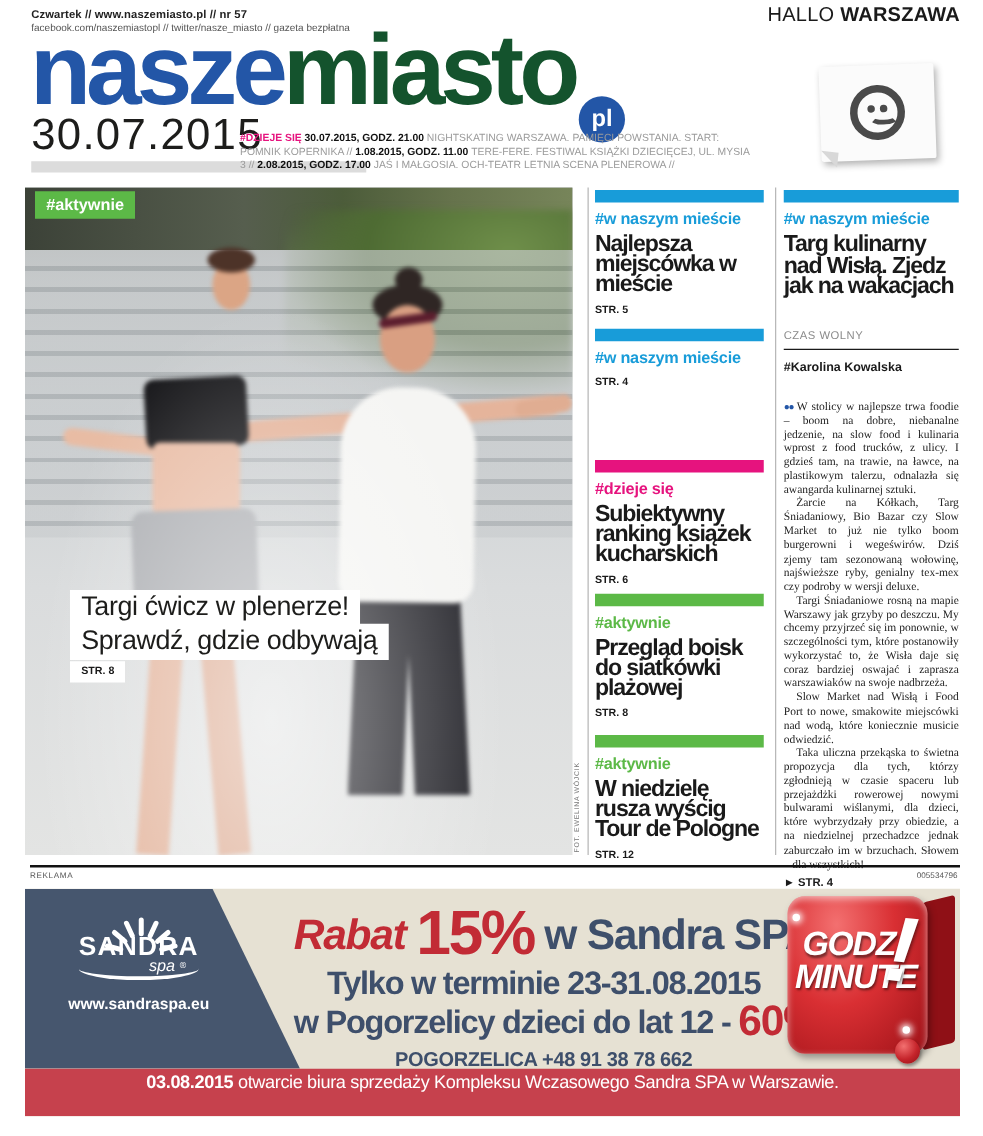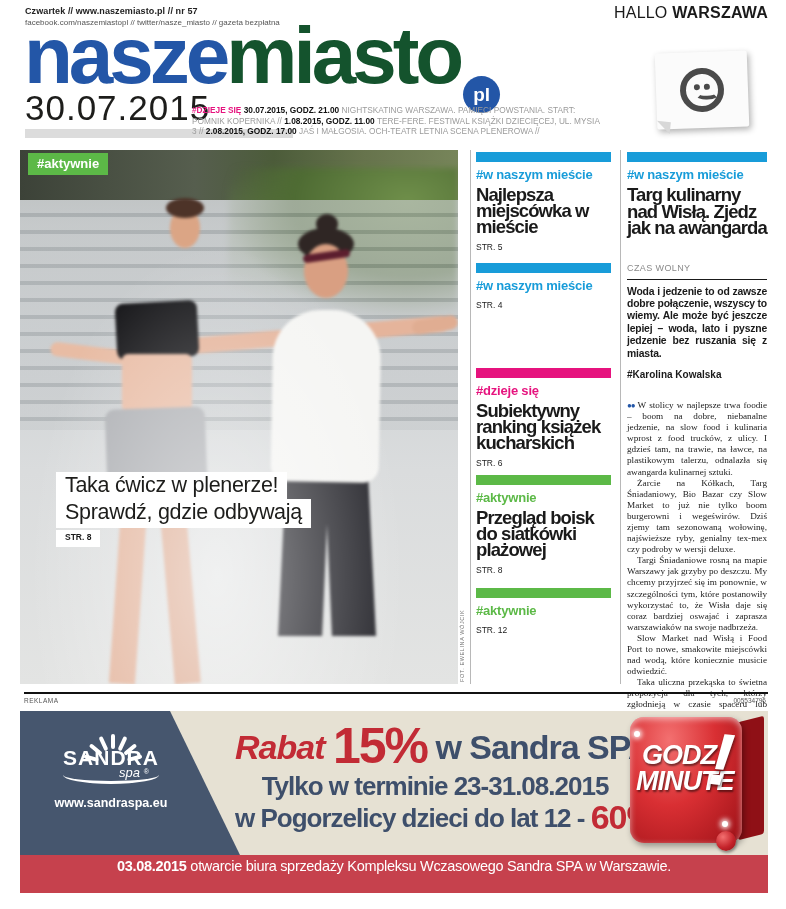--- a/index.html
+++ b/index.html
@@ -73,21 +73,21 @@
 
   
   .vrule { position:absolute; top:150px; height:534px; width:1px; background:#b8b8b8; }
   .vr1 { left:470px; } .vr2 { left:620px; }
 
   
   .story { position:absolute; left:476px; width:135px; }
   .story .bar { height:10px; margin-bottom:5px; }
   .story .tag { font-size:13px; font-weight:700; letter-spacing:-.2px; margin-bottom:5px; }
   .story .title { font-size:18.5px; font-weight:700; line-height:16px; letter-spacing:-.9px; color:#1a1a1a; }
-  .story .page { font-size:8.5px; font-weight:400; margin-top:7px; }
+  .story .page { font-size:8.5px; font-weight:700; margin-top:7px; }
   .c-blue  .bar { background:#189cd9; } .c-blue  .tag { color:#189cd9; }
   .c-pink  .bar { background:#e6137e; } .c-pink  .tag { color:#e6137e; }
   .c-green .bar { background:#5cb947; } .c-green .tag { color:#5cb947; }
   .st1 { top:152px; } .st2 { top:263px; } .st3 { top:368px; } .st4 { top:475px; } .st5 { top:588px; }
 
   
   .feature { position:absolute; left:627px; top:152px; width:140px; }
   .feature .bar { height:10px; background:#189cd9; margin-bottom:5px; }
   .feature .tag { font-size:13px; font-weight:700; color:#189cd9; letter-spacing:-.2px; margin-bottom:5px; }
   .feature .title { font-size:18.5px; font-weight:700; line-height:16.5px; letter-spacing:-.9px; }
@@ -192,21 +192,21 @@
       <div class="fig f-band"></div>
       <div class="fig f-top2"></div>
       <div class="fig f-skin2"></div>
       <div class="fig f-shorts"></div>
       <div class="fig f-leg2a"></div>
       <div class="fig f-leg2b"></div>
     </div>
     <div class="ph-wash"></div>
     <div class="photo-tag">#aktywnie</div>
     <div class="caption">
-      <span class="cl"><span>Taka ćwicz w plenerze!</span></span>
+      <span class="cl"><span>Targi ćwicz w plenerze!</span></span>
       <span class="cl"><span>Sprawdź, gdzie odbywają</span></span>
       <span class="cpage">STR. 8</span>
     </div>
   </div>
   <div class="credit">FOT. EWELINA WÓJCIK</div>
 
   <div class="vrule vr1"></div>
   <div class="vrule vr2"></div>
 
   <div class="story st1 c-blue">
@@ -228,30 +228,30 @@
   </div>
   <div class="story st4 c-green">
     <div class="bar"></div>
     <div class="tag">#aktywnie</div>
     <div class="title">Przegląd boisk do siatkówki plażowej</div>
     <div class="page">STR. 8</div>
   </div>
   <div class="story st5 c-green">
     <div class="bar"></div>
     <div class="tag">#aktywnie</div>
+    <div class="title">W niedzielę rusza wyścig Tour de Pologne</div>
     <div class="page">STR. 12</div>
   </div>
 
   <div class="feature">
     <div class="bar"></div>
     <div class="tag">#w naszym mieście</div>
-    <div class="title">Targ kulinarny nad Wisłą. Zjedz jak na awangarda</div>
+    <div class="title">Targ kulinarny nad Wisłą. Zjedz jak na wakacjach</div>
     <div class="kicker">CZAS WOLNY</div>
     <hr>
-    <div class="lead">Woda i jedzenie to od zawsze dobre połączenie, wszyscy to wiemy. Ale może być jeszcze lepiej – woda, lato i pyszne jedzenie bez ruszania się z miasta.</div>
     <div class="byline">#Karolina Kowalska</div>
     <div class="body">
       <p><span class="marker">●●</span><span>W stolicy w najlepsze trwa foodie – boom na dobre, niebanalne jedzenie, na slow food i kulinaria wprost z food trucków, z ulicy. I gdzieś tam, na trawie, na ławce, na plastikowym talerzu, odnalazła się awangarda kulinarnej sztuki.</span></p>
       <p>Żarcie na Kółkach, Targ Śniadaniowy, Bio Bazar czy Slow Market to już nie tylko boom burgerowni i wegeświrów. Dziś zjemy tam sezonowaną wołowinę, najświeższe ryby, genialny tex-mex czy podroby w wersji deluxe.</p>
       <p>Targi Śniadaniowe rosną na mapie Warszawy jak grzyby po deszczu. My chcemy przyjrzeć się im ponownie, w szczególności tym, które postanowiły wykorzystać to, że Wisła daje się coraz bardziej oswajać i zaprasza warszawiaków na swoje nadbrzeża.</p>
       <p>Slow Market nad Wisłą i Food Port to nowe, smakowite miejscówki nad wodą, które koniecznie musicie odwiedzić.</p>
       <p>Taka uliczna przekąska to świetna propozycja dla tych, którzy zgłodnieją w czasie spaceru lub przejażdżki rowerowej nowymi bulwarami wiślanymi, dla dzieci, które wybrzydzały przy obiedzie, a na niedzielnej przechadzce jednak zaburczało im w brzuchach. Słowem – dla wszystkich!</p>
     </div>
     <div class="more">► STR. 4</div>
   </div>
@@ -276,20 +276,21 @@
         <div class="sandra-sub"><span>spa</span> <span class="reg">®</span></div>
         <div class="sandra-swoosh"></div>
         <div class="sandra-url">www.sandraspa.eu</div>
       </div>
     </div>
 
     <div class="ad-center">
       <div class="ad-l1"><span class="rabat">Rabat </span><span class="pct">15%</span><span class="rest"> w Sandra SPA</span></div>
       <div class="ad-l2">Tylko w terminie  23-31.08.2015</div>
       <div class="ad-l3"><span>w Pogorzelicy  dzieci do lat 12 - </span><span class="pct60">60%</span></div>
+      <div class="ad-l4">POGORZELICA +48 91 38 78 662</div>
     </div>
 
     <div class="lastminute">
       <div class="lm-ribbon"></div>
       <div class="lm-box">
         <div class="lm-spark sp1"></div>
         <div class="lm-spark sp2"></div>
         <div class="lm-text"><span>GODZ</span><br><span>MINUTE</span></div>
         <div class="lm-excl">!</div>
         <div class="lm-ball"></div>

